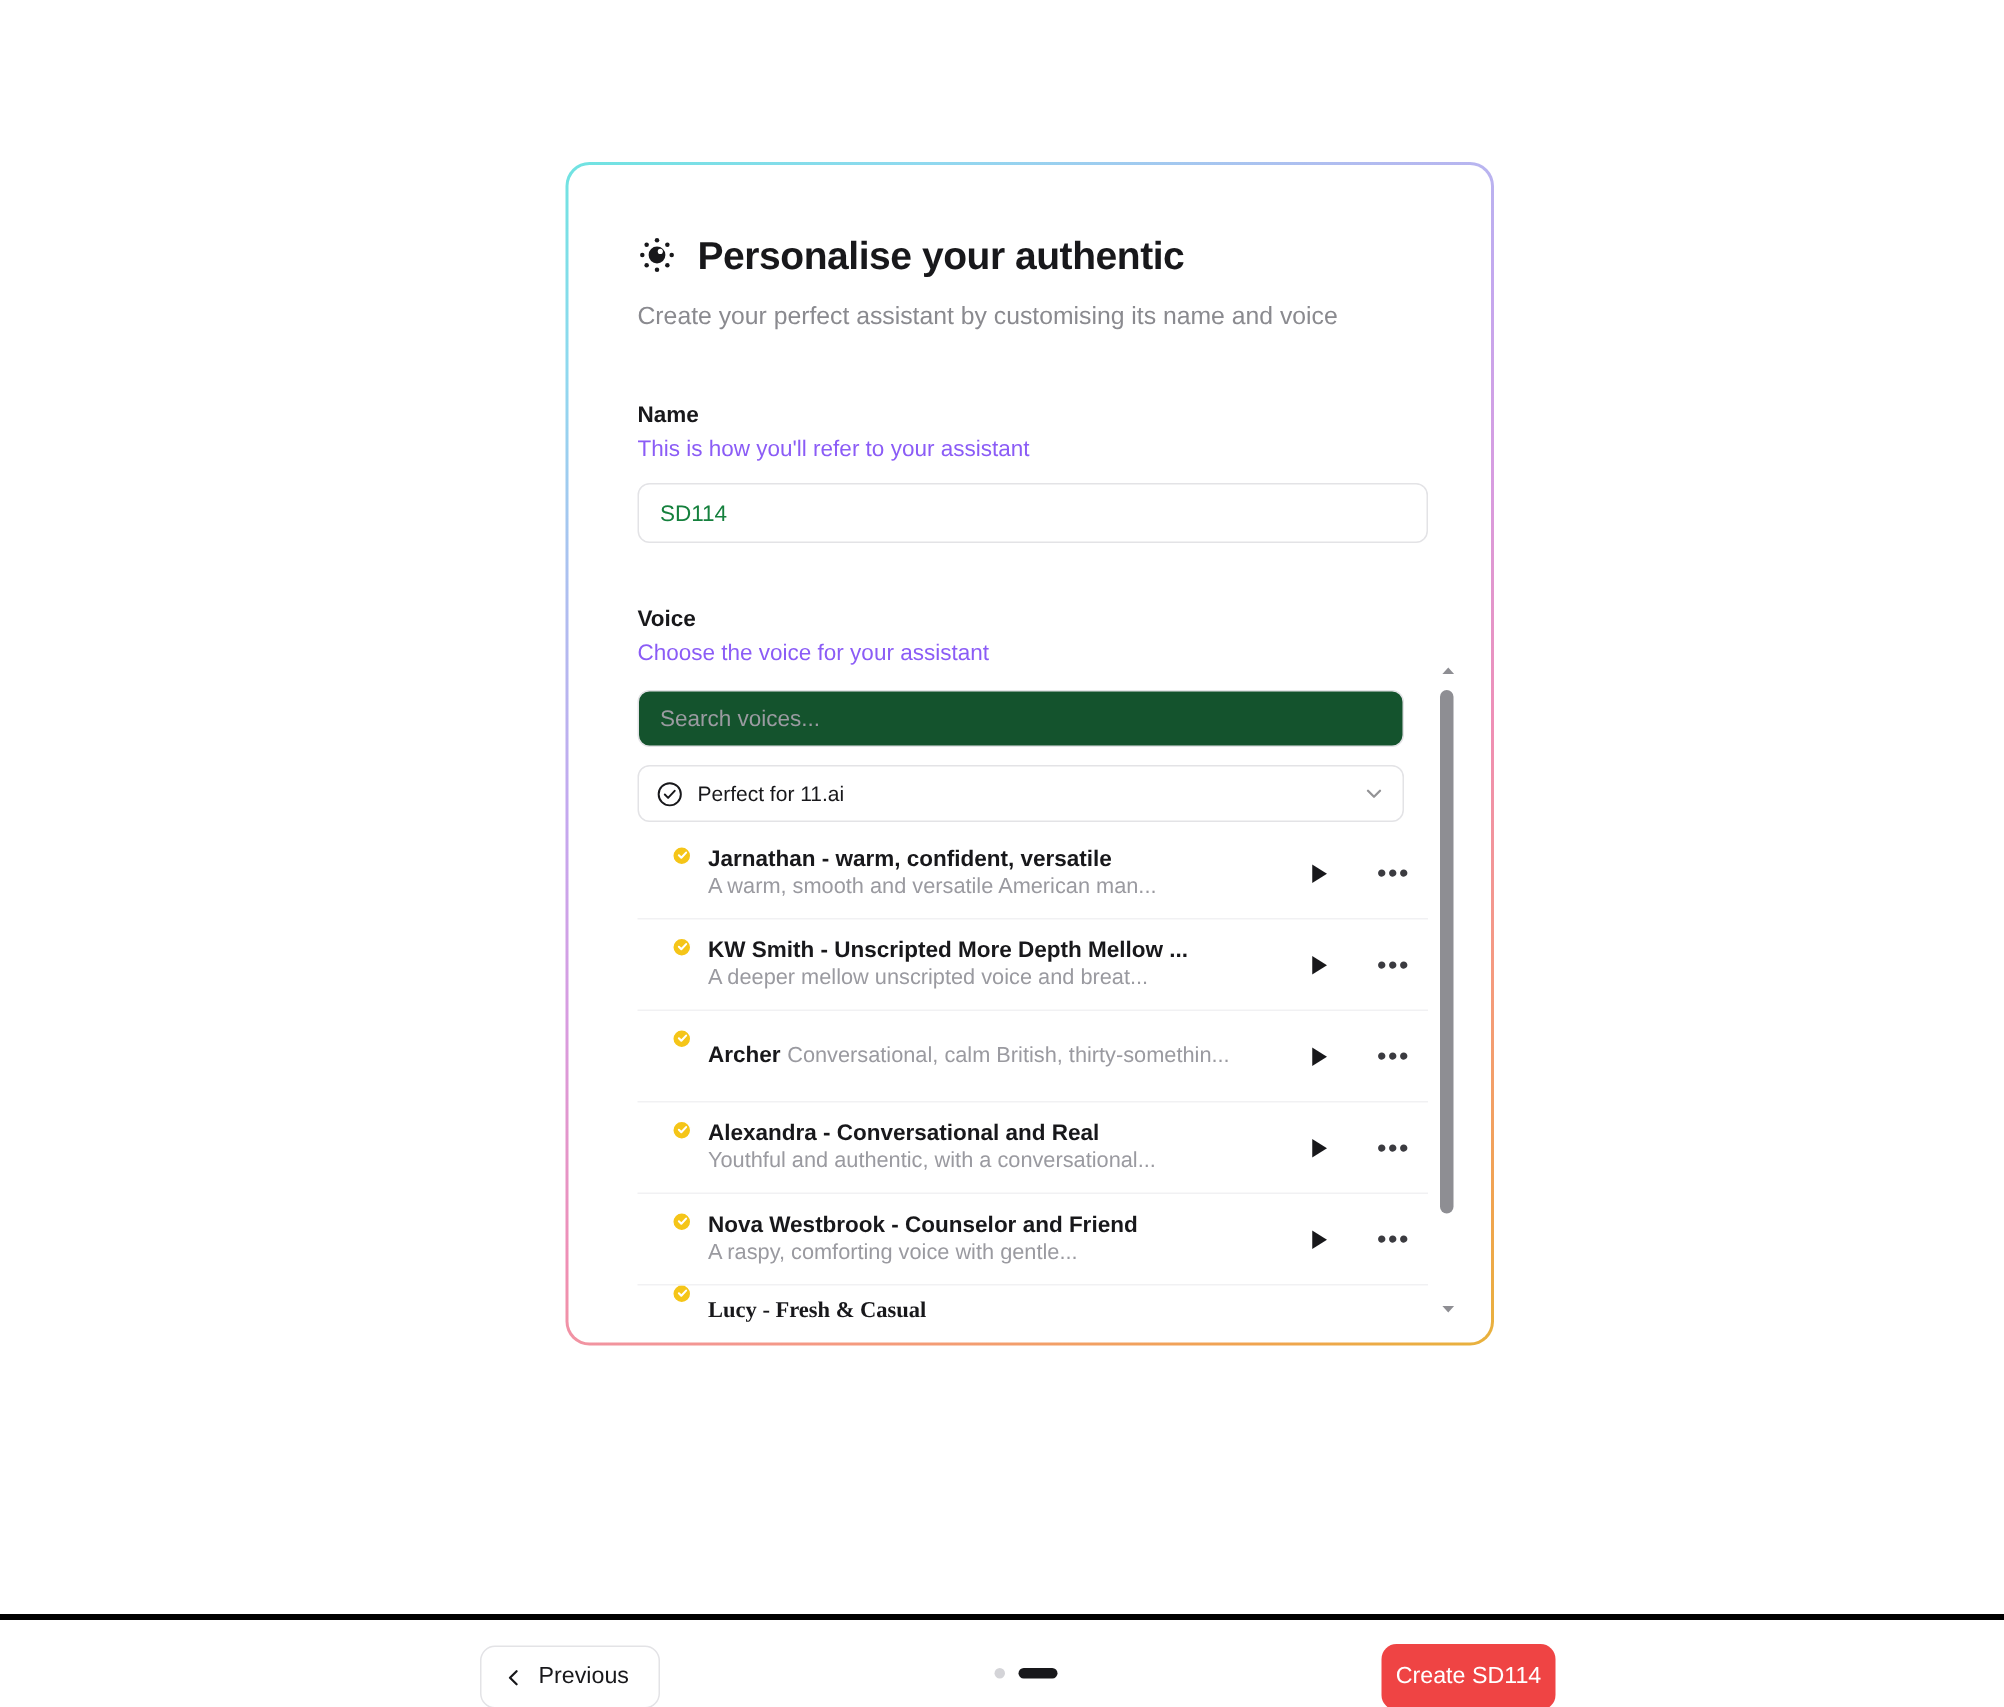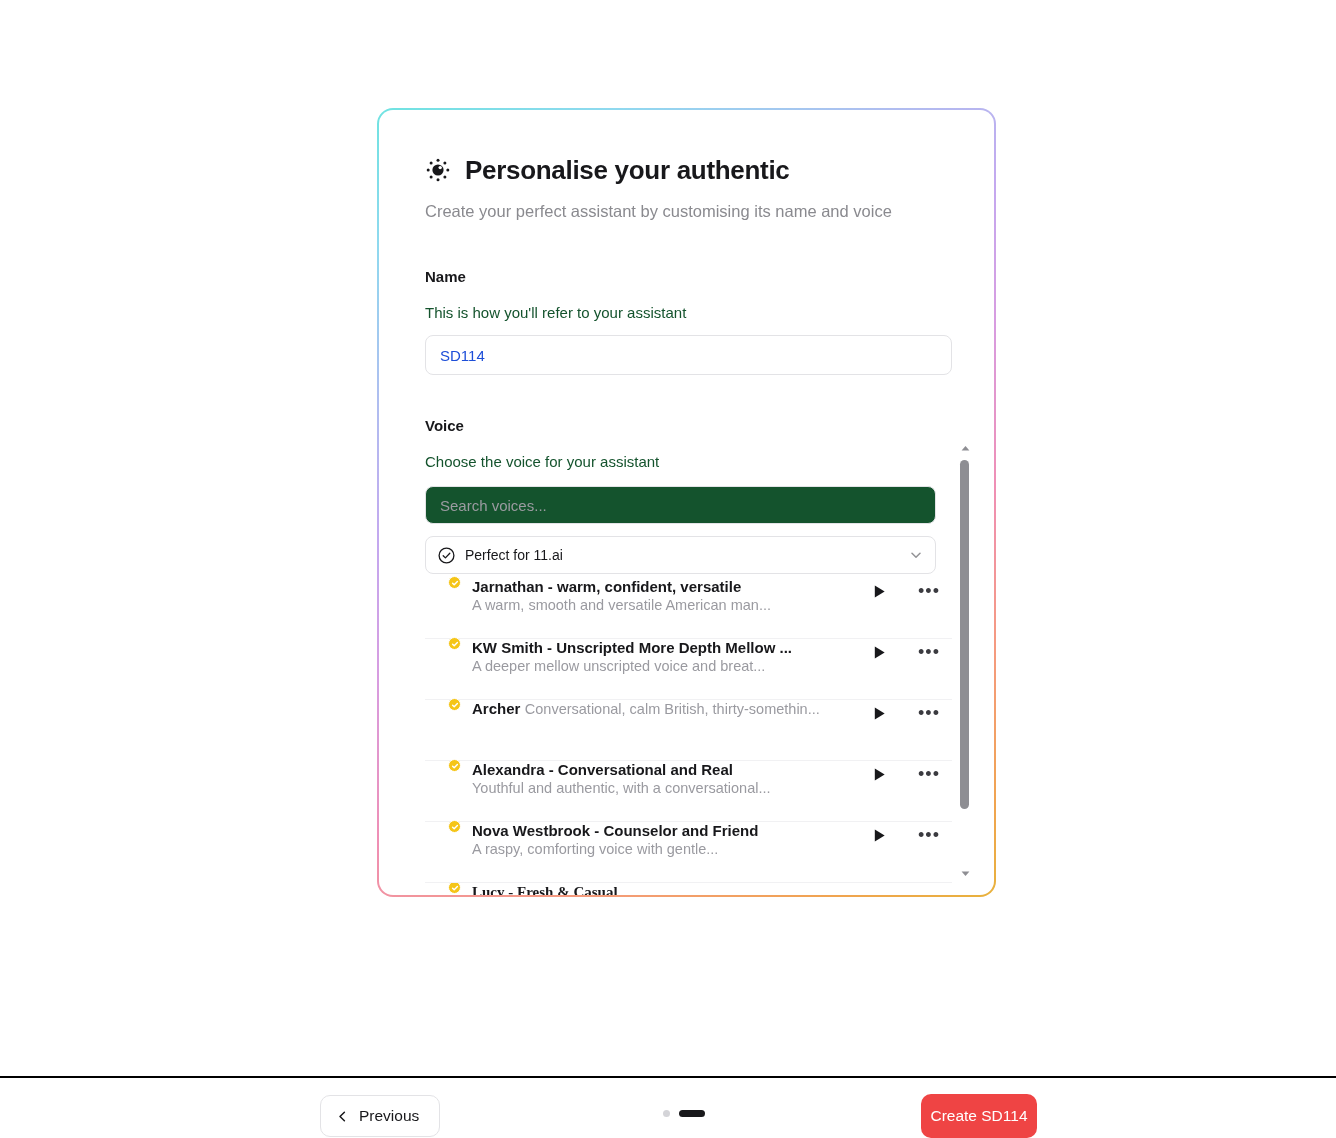--- a/index.html
+++ b/index.html
@@ -75,36 +75,36 @@
     line-height: 1.3;
   }
 
   .field-block { margin-top: 46px; }
   .field-label {
     font-size: 15px;
     font-weight: bold;
     color: #18181b;
   }
   .field-help {
-    margin-top: 19px;
+    margin-top: 6px;
     font-size: 15px;
-    color: #14532d;
+    color: #8b5cf6;
   }
 
   .text-input {
     margin-top: 14px;
     width: 527px;
     height: 40px;
     border: 1px solid #e3e3e6;
     border-radius: 8px;
     display: flex;
     align-items: center;
     padding: 0 14px;
     font-size: 15px;
-    color: #1d4ed8;
+    color: #15803d;
     background: #fff;
   }
 
   .voice-block { margin-top: 42px; }
 
   .search-input {
     margin-top: 16px;
     width: 511px;
     height: 38px;
     border: 1px solid #e3e3e6;
@@ -145,20 +145,21 @@
   }
 
   
   .voice-list {
     margin-top: 4px;
     width: 527px;
     position: relative;
   }
   .voice-row {
     display: flex;
+    align-items: center;
     height: 61px;
     gap: 14px;
     border-bottom: 1px solid #f1f1f3;
     padding-right: 4px;
   }
   .voice-row:last-child { border-bottom: none; font-family: Liberation Serif, serif; }
   .avatar-wrap {
     position: relative;
     width: 33px; height: 33px;
     flex: 0 0 33px;
@@ -251,21 +252,21 @@
     border-radius: 5px;
   }
 
   
   .footer {
     position: absolute;
     left: 0;
     top: 1076px;
     width: 1336px;
     height: 62px;
-    border-top: 2px solid #000000;
+    border-top: 4px solid #000000;
     background: #fff;
   }
   .prev-btn {
     position: absolute;
     left: 320px;
     top: 17px;
     height: 42px;
     padding: 0 20px 0 14px;
     border: 1px solid #e3e3e6;
     border-radius: 10px;

